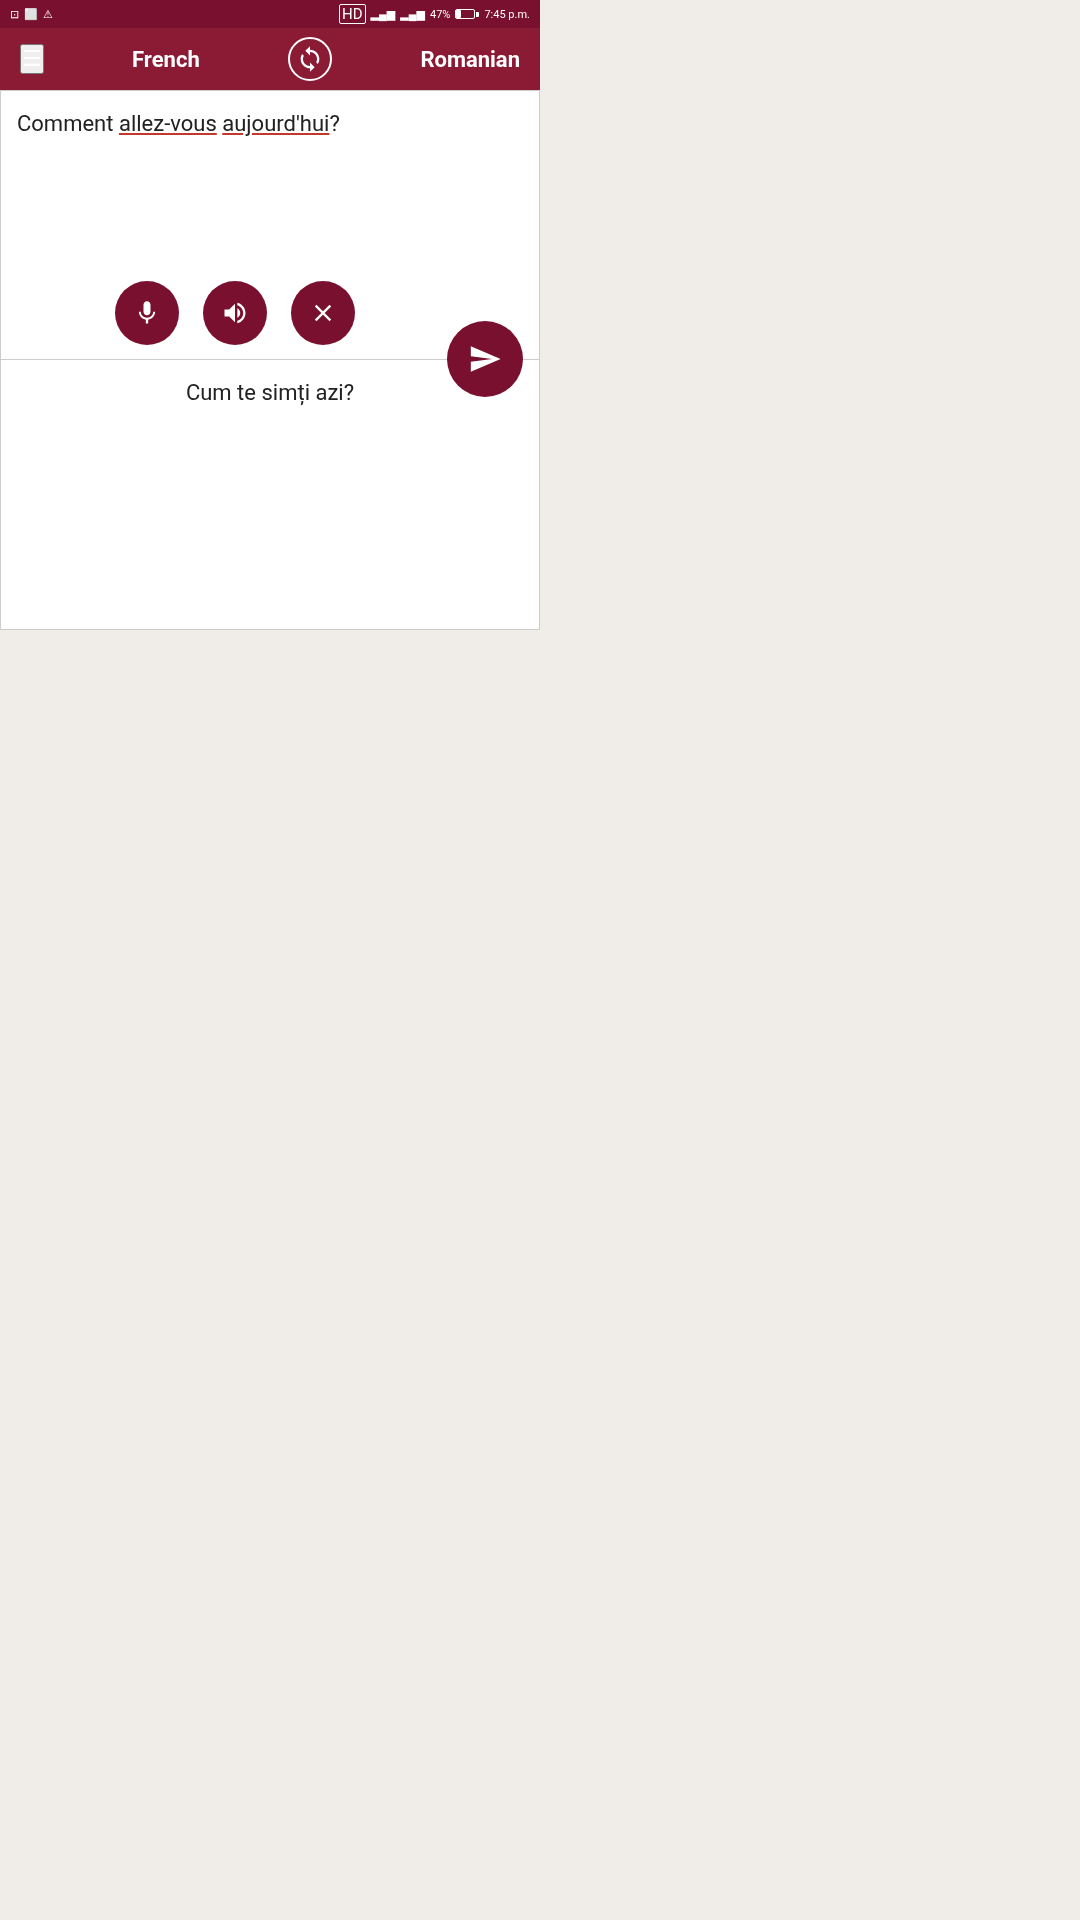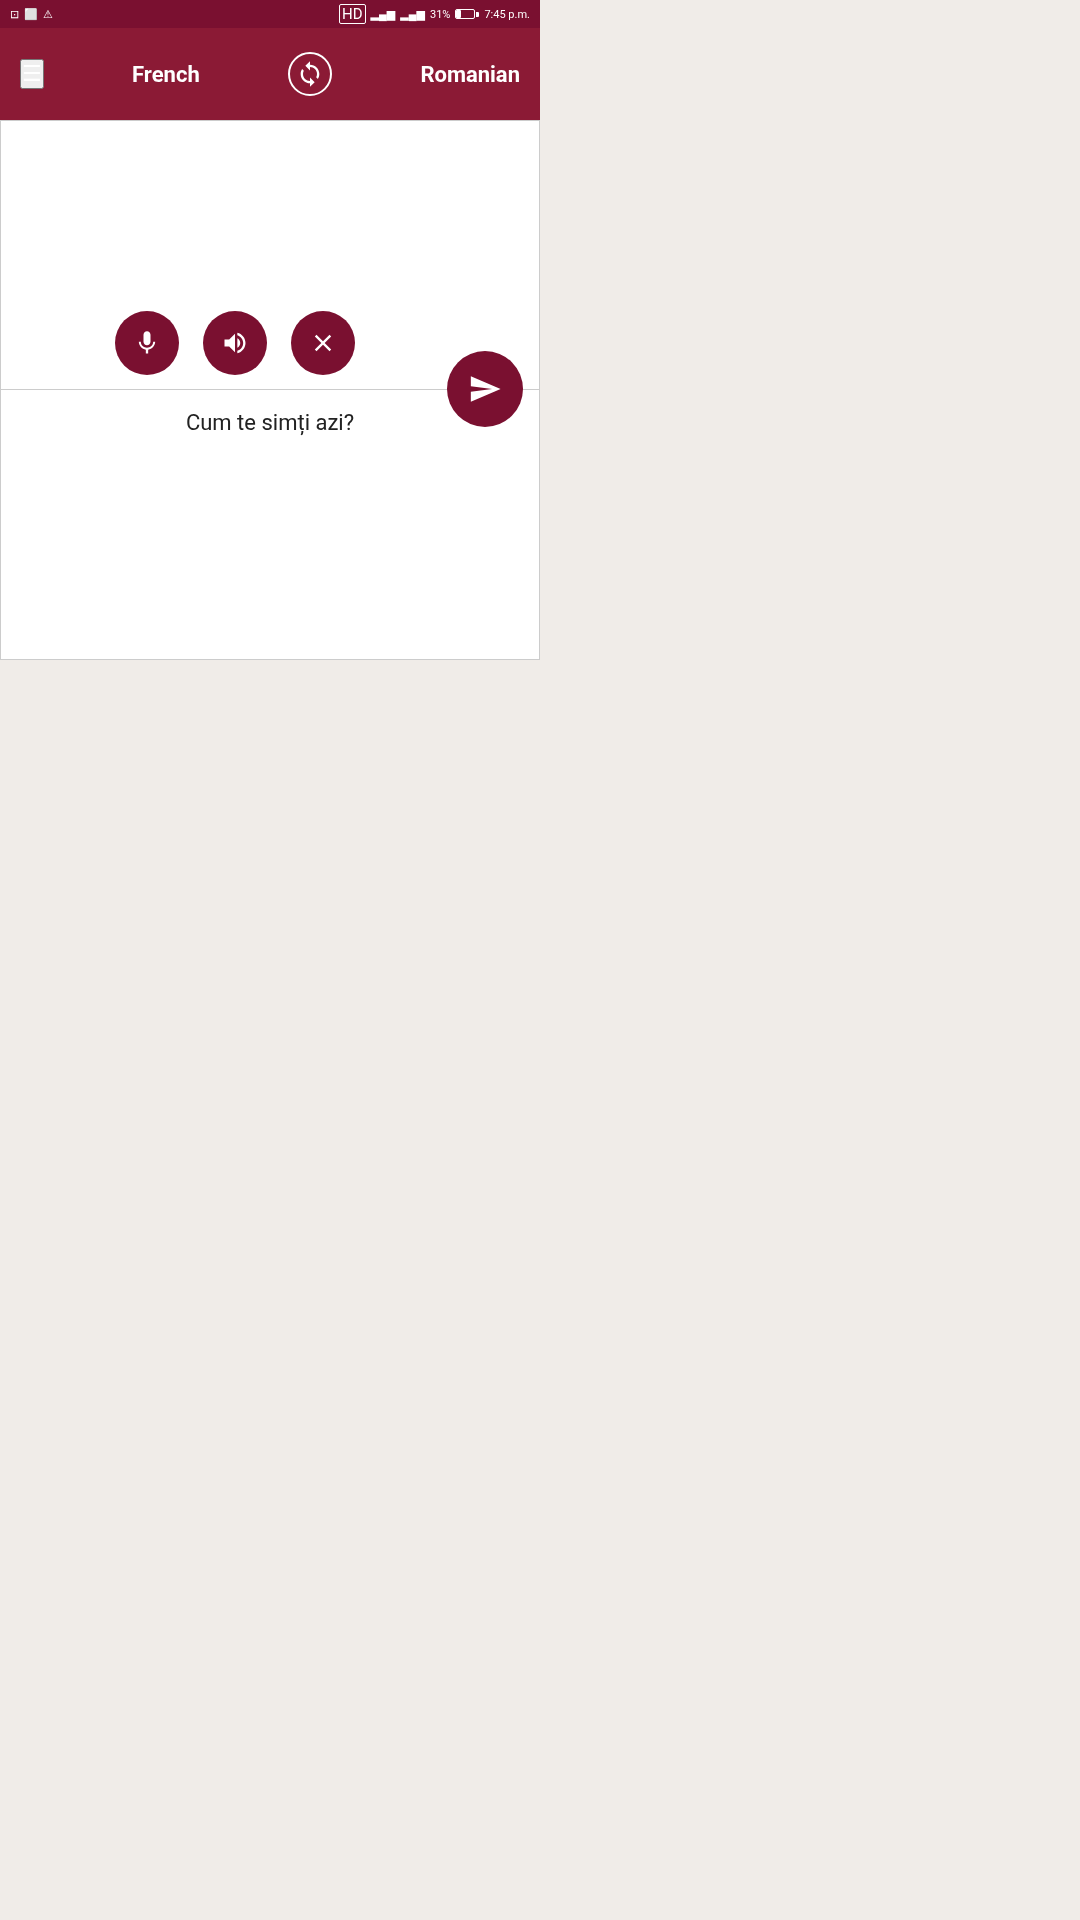--- a/index.html
+++ b/index.html
@@ -37,21 +37,21 @@
       color: white;
     }
     .status-icon {
       color: white;
       font-size: 11px;
     }
 
     
     .header {
       width: 100%;
-      height: 92px;
+      height: 62px;
       background-color: #8b1a35;
       display: flex;
       align-items: center;
       justify-content: space-between;
       padding: 0 20px;
     }
     .header-menu {
       color: white;
       font-size: 22px;
       cursor: pointer;
@@ -198,21 +198,21 @@
 <div class="status-bar">
   <div class="status-left">
     <span class="status-icon">⊡</span>
     <span class="status-icon">⬜</span>
     <span class="status-icon">⚠</span>
   </div>
   <div class="status-right">
     <span style="border:1px solid white;padding:0 2px;font-size:15px;border-radius:2px;">HD</span>
     <span>▂▄▆</span>
     <span>▂▄▆</span>
-    <span>31%</span>
+    <span>47%</span>
     <div class="battery">
       <div class="battery-body">
           <div class="battery-fill"></div>
         </div>
       <div class="battery-tip"></div>
     </div>
     <span>7:45 p.m.</span>
   </div>
 </div>
 
@@ -222,20 +222,21 @@
   <div class="header-swap">
     <svg width="28" height="28" viewBox="0 0 24 24" fill="none" xmlns="http://www.w3.org/2000/svg">
       <path d="M12 4V1L8 5l4 4V6c3.31 0 6 2.69 6 6 0 1.01-.25 1.97-.7 2.8l1.46 1.46C19.54 15.03 20 13.57 20 12c0-4.42-3.58-8-8-8zm0 14c-3.31 0-6-2.69-6-6 0-1.01.25-1.97.7-2.8L5.24 7.74C4.46 8.97 4 10.43 4 12c0 4.42 3.58 8 8 8v3l4-4-4-4v3z" fill="white"></path>
     </svg>
   </div>
   <span class="header-target">Romanian</span>
 </div>
 
 <div class="source-wrapper">
   <div class="source-box">
+    <div class="source-text">Comment <span class="underlined">allez-vous</span> <span class="underlined">aujourd'hui</span>?</div>
 
     <div class="action-buttons">
       <button class="action-btn" title="microphone">
         <svg width="28" height="28" viewBox="0 0 24 24" xmlns="http://www.w3.org/2000/svg">
           <path d="M12 14c1.66 0 3-1.34 3-3V5c0-1.66-1.34-3-3-3S9 3.34 9 5v6c0 1.66 1.34 3 3 3zm5.3-3c0 3-2.54 5.1-5.3 5.1S6.7 14 6.7 11H5c0 3.41 2.72 6.23 6 6.72V21h2v-3.28c3.28-.48 6-3.3 6-6.72h-1.7z" fill="white"></path>
         </svg>
       </button>
       <button class="action-btn" title="speaker">
         <svg width="28" height="28" viewBox="0 0 24 24" xmlns="http://www.w3.org/2000/svg">
           <path d="M3 9v6h4l5 5V4L7 9H3zm13.5 3c0-1.77-1.02-3.29-2.5-4.03v8.05c1.48-.73 2.5-2.25 2.5-4.02zM14 3.23v2.06c2.89.86 5 3.54 5 6.71s-2.11 5.85-5 6.71v2.06c4.01-.91 7-4.49 7-8.77s-2.99-7.86-7-8.77z" fill="white"></path>

